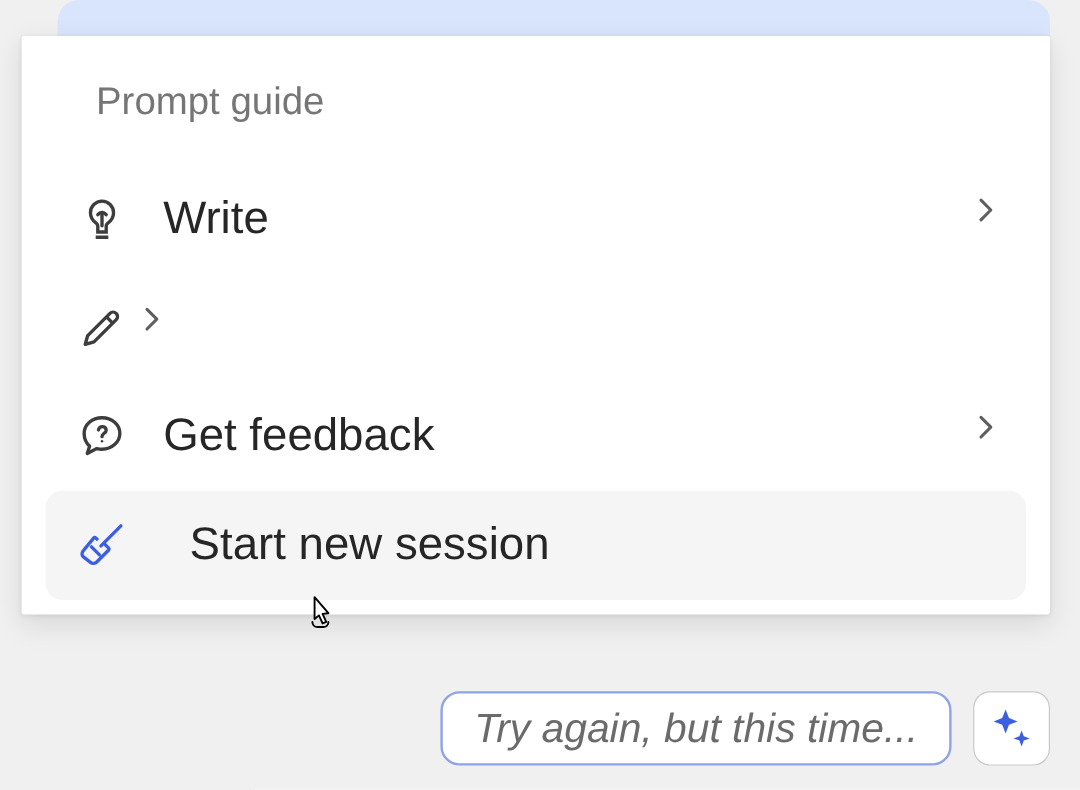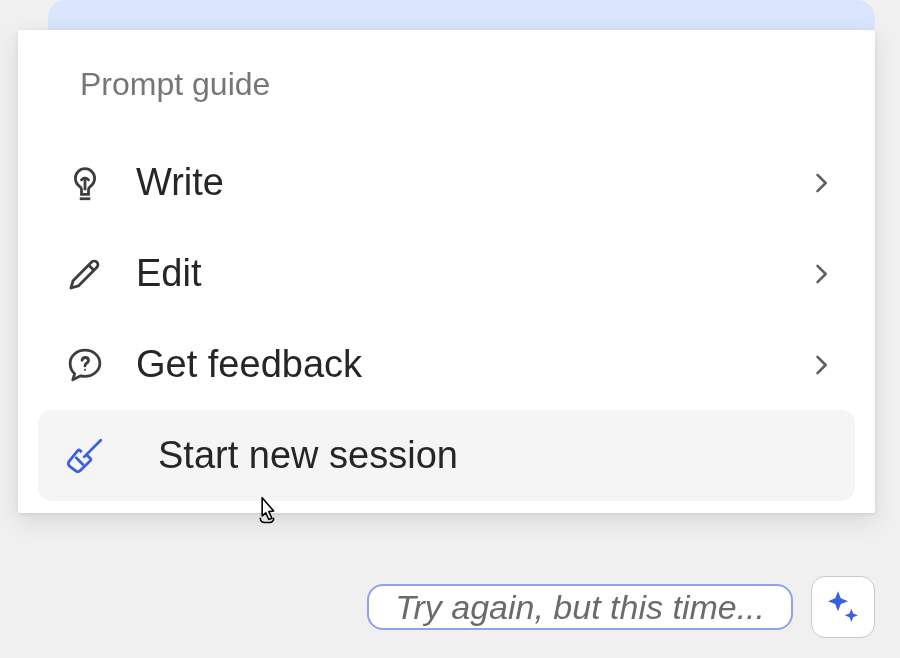--- a/index.html
+++ b/index.html
@@ -41,21 +41,21 @@
       margin-left: 42px;
       margin-bottom: 34px;
     }
     .menu-list {
       display: flex;
       flex-direction: column;
       gap: 0;
     }
     .menu-item {
       display: flex;
-      align-items: center;
+      align-items: flex-start;
       padding: 24px 20px 24px 26px;
       border-radius: 14px;
       cursor: pointer;
     }
     .menu-item.hovered {
       background: #f5f5f5;
       gap: 22px;
     }
     .menu-icon {
       width: 48px;
@@ -97,21 +97,21 @@
       align-items: center;
       gap: 18px;
     }
     .input-box {
       border: 2px solid #8fa3e6;
       border-radius: 16px;
       padding: 12px 26px;
       background: #ffffff;
       display: flex;
       align-items: center;
-      height: 46px;
+      height: 62px;
     }
     .input-placeholder {
       font-size: 34px;
       font-style: italic;
       color: #6b6b6b;
     }
     .ai-button {
       width: 64px;
       height: 62px;
       border: 1.5px solid #c9c9c9;
@@ -159,21 +159,20 @@
       </svg>
     </div>
 
     <div class="menu-item">
       <span class="menu-icon">
         <svg viewBox="0 0 24 24">
           <path d="M4 20l1.2-4.2L15.8 5.2c.8-.8 2.1-.8 2.9 0l.1.1c.8.8.8 2.1 0 2.9L8.2 18.8 4 20z" stroke-linejoin="round"></path>
           <path d="M14 6.8l3.2 3.2"></path>
         </svg>
       </span>
-      <span class="menu-label">Edit</span>
       <svg class="chevron" viewBox="0 0 24 24">
         <path d="M9 5l7 7-7 7"></path>
       </svg>
     </div>
 
     <div class="menu-item">
       <span class="menu-icon">
         <svg viewBox="0 0 24 24">
           <path d="M12 3.5c4.7 0 8.5 3.3 8.5 7.5 0 4.1-3.8 7.5-8.5 7.5-.9 0-1.7-.1-2.5-.3L5 20.5l1.1-3.5C4.5 15.6 3.5 13.4 3.5 11c0-4.2 3.8-7.5 8.5-7.5z" stroke-linejoin="round"></path>
           <path d="M10.3 9.3c.2-1 1-1.6 1.9-1.6 1 0 1.8.7 1.8 1.7 0 .8-.5 1.2-1.2 1.7-.5.4-.8.7-.8 1.4" stroke-linecap="round"></path>

